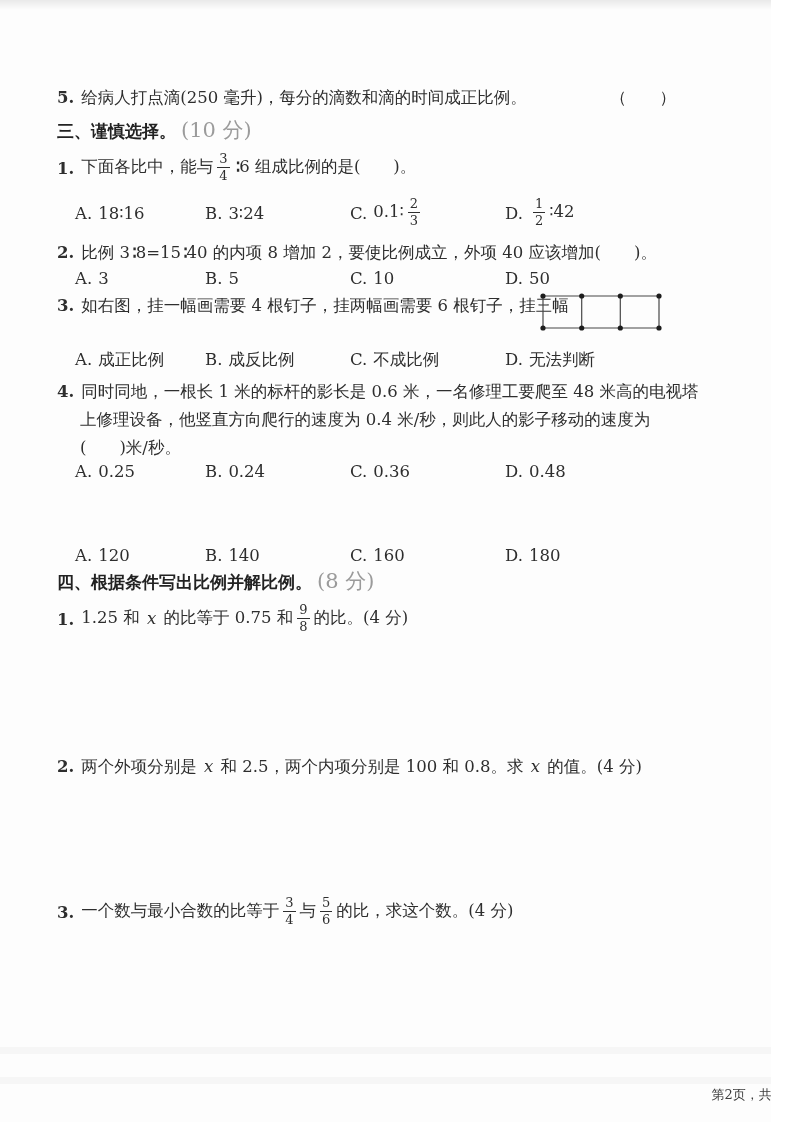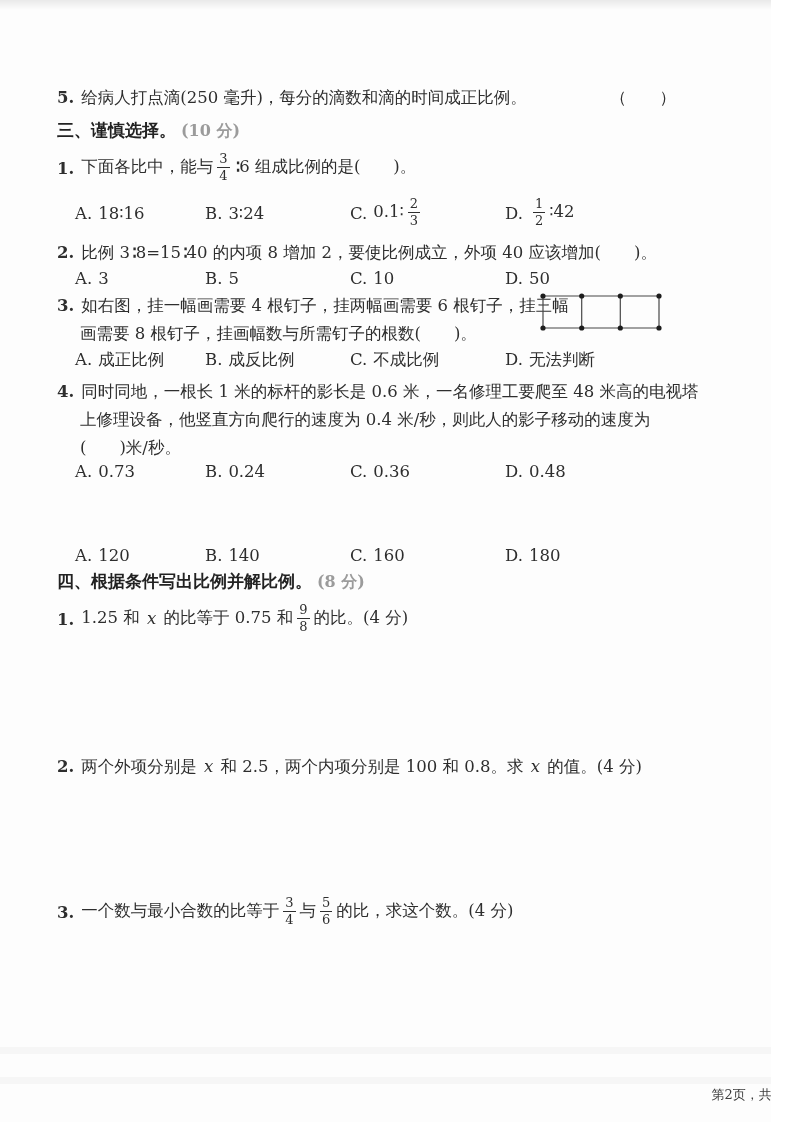--- a/index.html
+++ b/index.html
@@ -19,21 +19,21 @@
   }
   .band{position:absolute;left:0;width:793px;height:7px;background:#f3f3f3;opacity:.75;}
   .band1{top:1047px;}
   .band2{top:1077px;}
   .abs{position:absolute;left:57px;width:690px;font-size:16.5px;}
   .line{line-height:28px;white-space:nowrap;}
   .cont{padding-left:23px;}
   .qnum{font-weight:700;margin-right:7px;}
   .heading{font-size:17px;}
   .heading b{font-weight:700;color:#222;text-align:center;}
-  .score{color:#9b9b9b;font-weight:700;margin-left:5px;font-size:16px;margin-top:20px;}
+  .score{color:#9b9b9b;font-weight:400;margin-left:5px;font-size:21px;margin-top:20px;}
   .fline{display:flex;align-items:center;height:42px;white-space:nowrap;}
   .fline .qnum{align-self:center;}
   .frac{
     display:inline-flex;flex-direction:column;align-items:center;
     font-size:13px;line-height:1.18;vertical-align:middle;
     margin:0 4px;position:relative;top:-1px;text-align:center;
   }
   .frac .den{border-top:1px solid #2e2e2e;padding:0 2px;}
   .frac .num{padding:0 2px;}
   .var{font-style:italic;padding:0 2px;}
@@ -113,21 +113,20 @@
         <span>10</span>
       </div>
     <div class="opt">
         <span class="ol">D.</span>
         <span>50</span>
       </div>
   </div>
 
   <div class="abs" style="top:292px">
     <div class="line"><b class="qnum">3.</b><span>如右图，挂一幅画需要 4 根钉子，挂两幅画需要 6 根钉子，挂三幅</span></div>
-    <div class="line cont">画需要 8 根钉子，挂画幅数与所需钉子的根数(　　)。</div>
   </div>
   <svg class="figure" width="124" height="42" viewBox="0 0 124 42">
     <g stroke="#474747" stroke-width="1.2" fill="none">
       <line x1="4" y1="5" x2="120" y2="5"></line>
       <line x1="4" y1="37" x2="120" y2="37"></line>
       <line x1="4" y1="5" x2="4" y2="37"></line>
       <line x1="42.7" y1="5" x2="42.7" y2="37"></line>
       <line x1="81.3" y1="5" x2="81.3" y2="37"></line>
       <line x1="120" y1="5" x2="120" y2="37"></line>
     </g>
@@ -162,21 +161,21 @@
   </div>
 
   <div class="abs" style="top:378px">
     <div class="line"><b class="qnum">4.</b><span>同时同地，一根长 1 米的标杆的影长是 0.6 米，一名修理工要爬至 48 米高的电视塔</span></div>
     <div class="line cont">上修理设备，他竖直方向爬行的速度为 0.4 米/秒，则此人的影子移动的速度为</div>
     <div class="line cont">(　　)米/秒。</div>
   </div>
   <div class="abs opt-row line" style="top:458px">
     <div class="opt">
         <span class="ol">A.</span>
-        <span>0.73</span>
+        <span>0.25</span>
       </div>
     <div class="opt">
         <span class="ol">B.</span>
         <span>0.24</span>
       </div>
     <div class="opt">
         <span class="ol">C.</span>
         <span>0.36</span>
       </div>
     <div class="opt">

